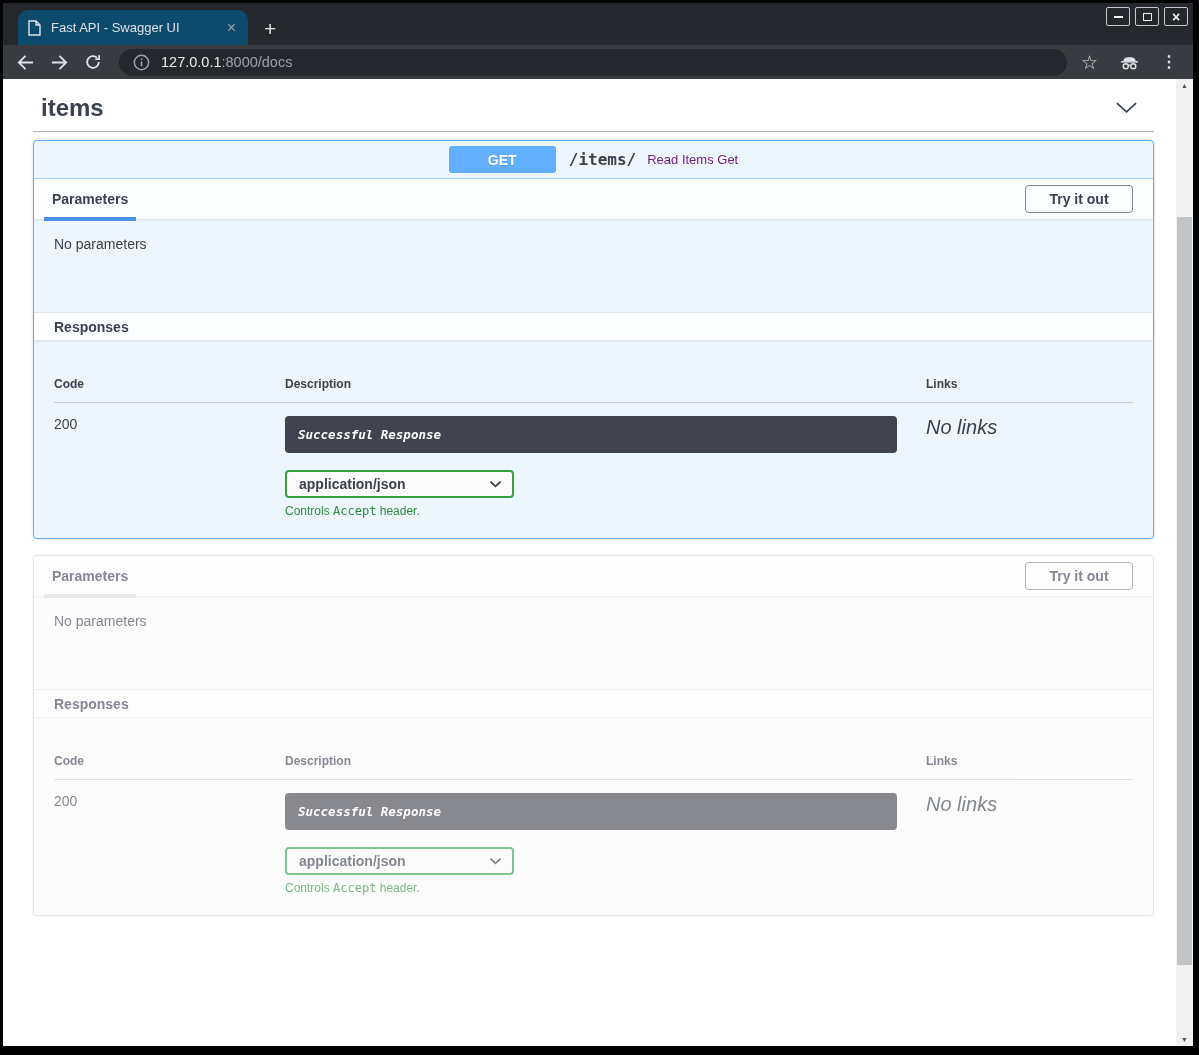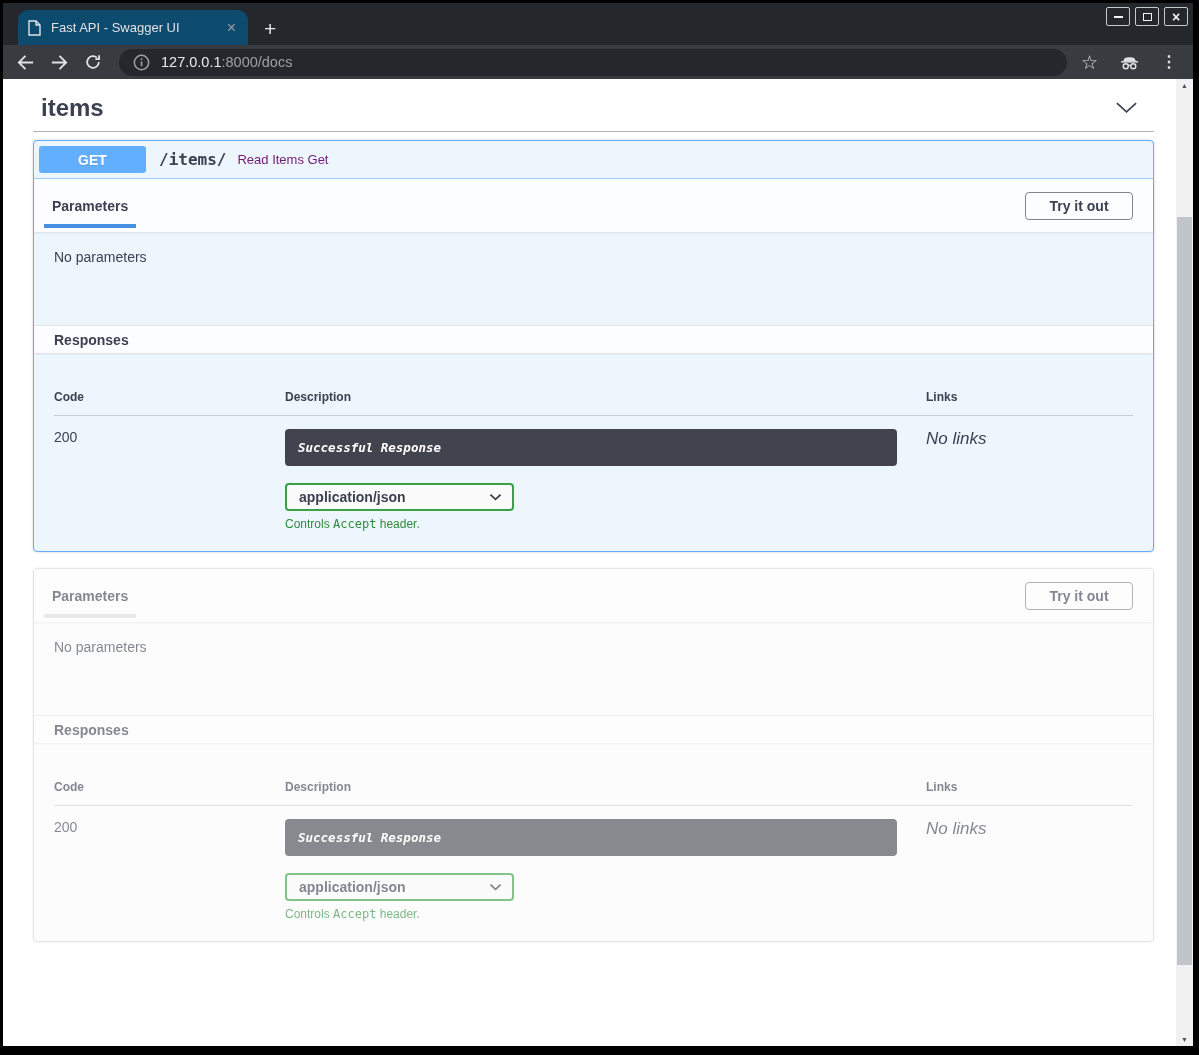--- a/index.html
+++ b/index.html
@@ -49,57 +49,57 @@
   .swagger { padding-top:9px; }
   .section-head { display:flex; align-items:center; justify-content:space-between;
     padding:3px 38px 0 38px; height:36px; }
   .section-head h1 { margin:0; font-size:24px; color:#3b4151; }
   .tag-divider { margin:7px 22px 0 30px; border-bottom:1px solid #b0b3ba; }
 
   .opblock { margin:8px 22px 0 30px; border-radius:4px; }
   .opblock.get { background:#edf5fd; border:1px solid #61affe; box-shadow:0 0 3px rgba(0,0,0,.18); }
   .opblock.deprecated { background:#fcfcfc; border:1px solid #e6e6e6; box-shadow:0 0 3px rgba(0,0,0,.07); }
 
-  .opblock-summary { display:flex; align-items:center; padding:5px; }
+  .opblock-summary { display:flex; align-items:center; padding:5px;justify-content:center; }
   .get .opblock-summary { border-bottom:1px solid rgba(97,175,254,.55); }
   .method-btn { min-width:107px; height:27px; border-radius:3px; background:#61affe;
     color:#fff; font-size:14px; font-weight:bold; display:flex; align-items:center;
     justify-content:center; text-shadow:0 1px 0 rgba(0,0,0,.1); }
   .mono { font-family:"DejaVu Sans Mono","Liberation Mono",monospace; }
   .op-path { font-size:16px; font-weight:bold; color:#3b4151; margin:0 10px 0 13px; }
   .op-desc { font-size:13px; color:#701a75; margin-left:1px; }
   .deprecated .method-btn { background:#ebebeb; color:#fff; text-shadow:none; }
   .deprecated .op-path { color:#8f939c; text-decoration:line-through; }
   .deprecated .op-desc { color:#9a9da2; }
 
   .warning-row { padding:19px 20px 13px 20px; font-size:14px; font-weight:bold; color:#8b9097; }
 
   .opblock-section-header { background:rgba(255,255,255,.8); display:flex; align-items:center;
     justify-content:space-between; padding:0 20px; box-shadow:0 1px 2px rgba(0,0,0,.1); position:relative; }
   .opblock-body > .opblock-section-header:not(:first-child) { border-top:1px solid rgba(59,65,81,.12); }
-  .params-header { height:53px;padding-left:18px; }
+  .params-header { height:40px;padding-left:18px; }
   .responses-header { height:28px; }
   .opblock-section-header h4 { margin:0; font-size:14px; color:#3b4151; position:relative; }
   .params-header h4::after { content:""; position:absolute; left:-8px; bottom:-14px;
     width:calc(100% + 16px); height:4px; background:#4990e2; }
   .deprecated .params-header h4::after { background:#dedede; }
   .try-btn { height:28px; min-width:108px; padding:0 16px; background:transparent;
     border:1px solid #80868b; border-radius:4px; color:#3b4151; font-size:14px; font-weight:bold;
     font-family:"Liberation Sans",sans-serif; }
 
   .section-content { font-size:14px; color:#3b4151; }
   .params-content { padding:17px 20px; min-height:93px; }
   .responses-content { padding:37px 20px 20px 20px; }
   .deprecated .opblock-section-header, .deprecated .section-content { opacity:.62; }
 
   .rt-head { display:grid; grid-template-columns:231px 1fr 207px;
     font-size:12px; font-weight:bold; padding-bottom:11px; border-bottom:1px solid rgba(59,65,81,.22); }
   .rt-row { display:grid; grid-template-columns:231px 1fr 207px; padding-top:13px; }
   .cell-code { font-size:14px; }
-  .cell-links { font-size:17px; font-style:italic; }
+  .cell-links { font-size:20px; font-style:italic; }
   .response-block { background:#41444e; border-radius:4px; color:#fff; padding:11px 13px;
     font-style:italic; font-weight:bold; font-size:12.5px; margin-right:29px; }
   .media-select { margin-top:17px; width:229px; height:28px; border:2px solid #3aa046; border-radius:4px;
     background:#fbfbfb; display:flex; align-items:center; justify-content:space-between;
     padding:0 10px 0 12px; font-size:14px; font-weight:bold; color:#3b4151; }
   .controls-msg { margin-top:6px; font-size:12px; color:#2d8c3c; }
   .controls-msg code { font-family:"DejaVu Sans Mono","Liberation Mono",monospace; font-size:12px; }
 </style>
 </head>
 <body>

